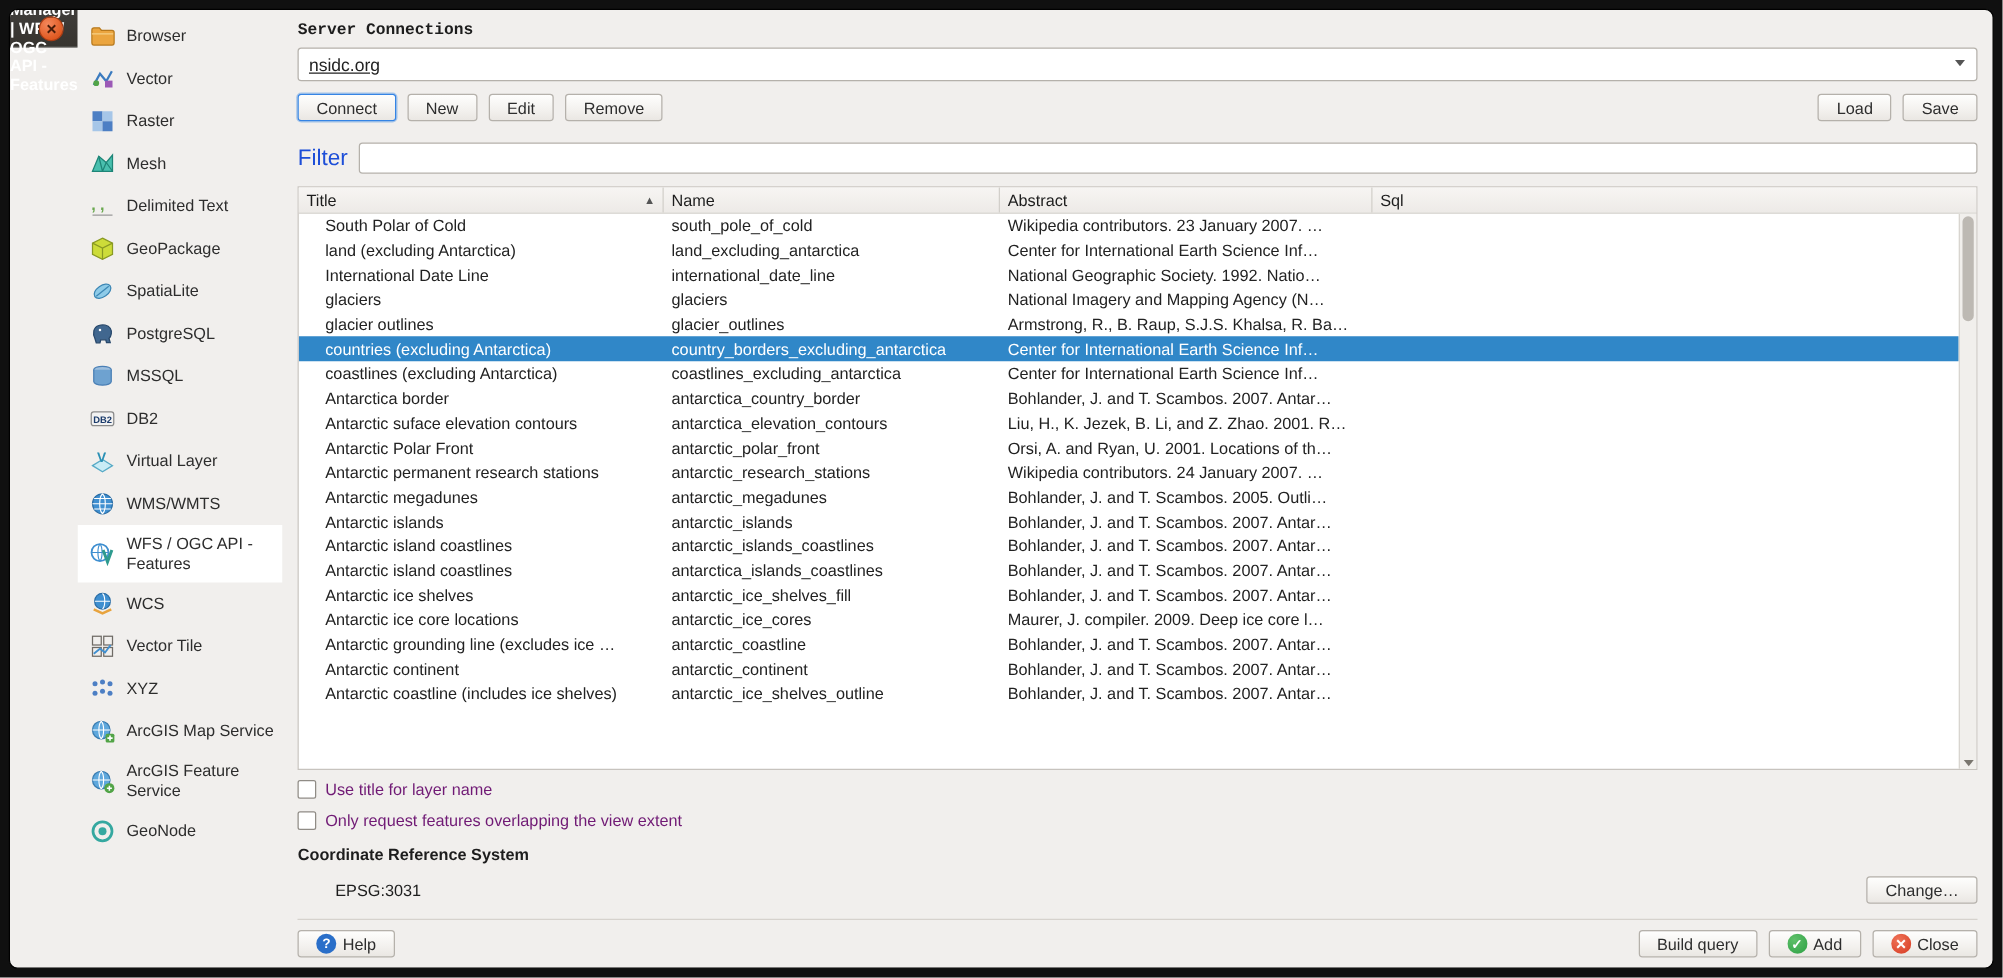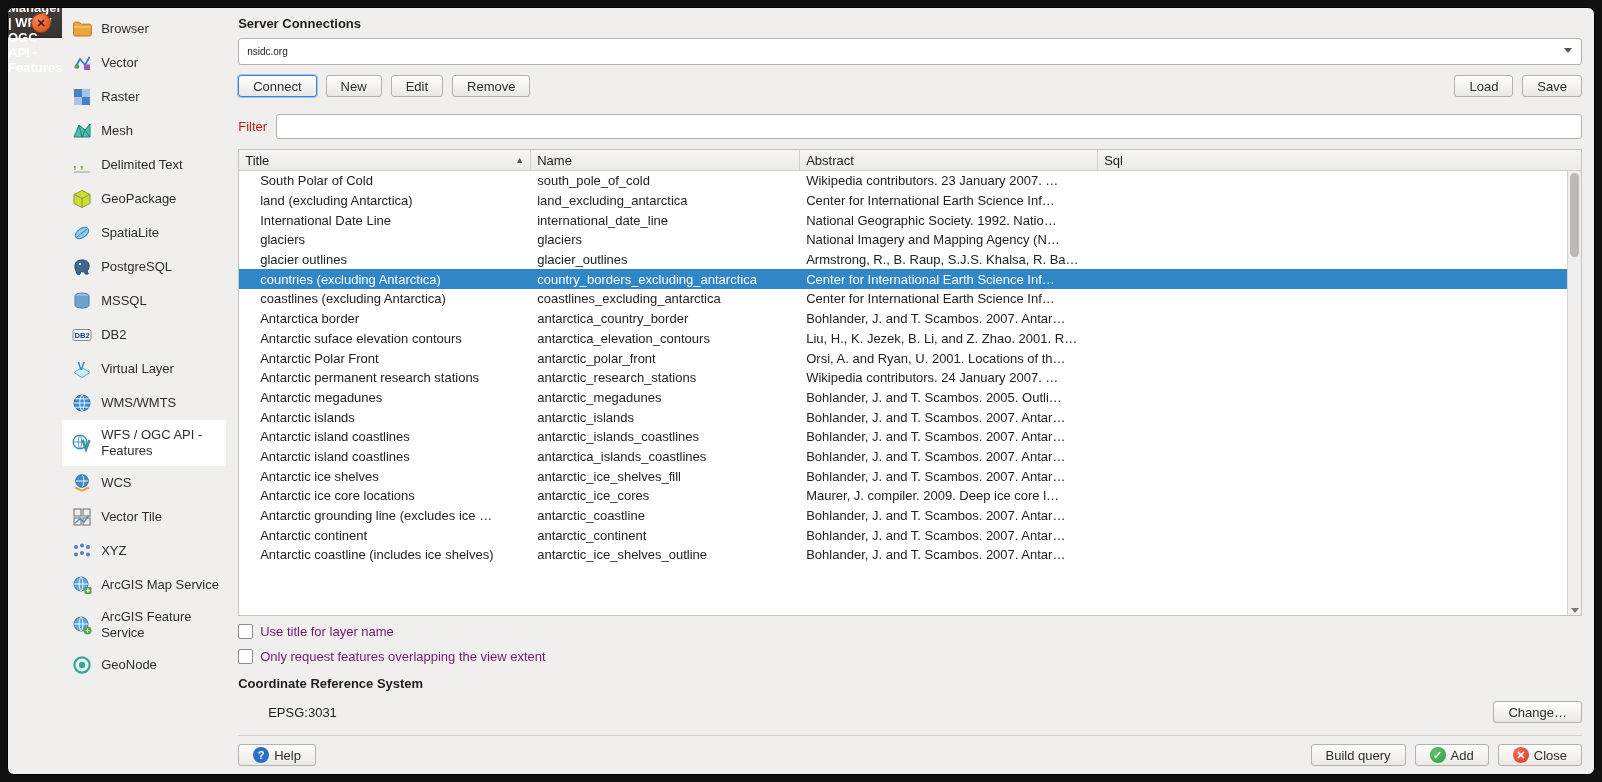--- a/index.html
+++ b/index.html
@@ -26,40 +26,40 @@
   .side-item { display:flex; align-items:center; gap:9px; padding:7px 4px 7px 10px;
                font-size:13px; color:#2d2d2d; cursor:pointer; line-height:16px; }
   .side-item.selected { background:#ffffff; }
   .side-icon { width:20px; height:20px; flex:0 0 20px; display:inline-flex; }
   .side-icon svg { width:20px; height:20px; }
   .side-label { white-space:normal; }
 
   
   .main { flex:1; min-width:0; padding:8px 12px 8px 12px; display:flex; flex-direction:column; }
 
-  .section-label { font-size:13px; font-weight:bold; color:#1d1d1d; margin-bottom:7px; }
+  .section-label { font-size:13px; font-weight:bold; color:#1d1d1d; margin-bottom:7px;font-family:Liberation Mono, monospace; }
 
   .combo { height:27px; background:#fff; border:1px solid #b5b1ab; border-radius:3px;
-           display:flex; align-items:center; padding:0 26px 0 8px; font-size:10px; color:#222;
-           position:relative; margin-bottom:10px; cursor:pointer; }
+           display:flex; align-items:center; padding:0 26px 0 8px; font-size:14px; color:#222;
+           position:relative; margin-bottom:10px; cursor:pointer;text-decoration:underline; }
   .combo .arrow { position:absolute; right:9px; top:9px; width:0; height:0;
                   border-left:4px solid transparent; border-right:4px solid transparent;
                   border-top:5px solid #555; }
 
   .btn { display:inline-flex; align-items:center; justify-content:center; gap:5px;
          padding:3px 14px; font-size:13px; color:#2d2d2d;
          background:linear-gradient(#fefefd,#f3f1ee 60%,#eae7e3);
          border:1px solid #b5b1ab; border-radius:3px; height:22px; cursor:pointer; white-space:nowrap; }
   .btn.focused { border-color:#3584e4; box-shadow:0 0 0 1px rgba(53,132,228,.4); }
 
   .btn-row { display:flex; gap:9px; margin-bottom:17px; }
   .btn-row .spacer { flex:1; }
 
   .filter-row { display:flex; align-items:center; gap:9px; margin-bottom:10px; }
-  .filter-row label { font-size:13px; color:#b91c1c; }
+  .filter-row label { font-size:18px; color:#1d4ed8; }
   .filter-input { flex:1; height:25px; background:#fff; border:1px solid #b5b1ab; border-radius:3px;
                   font-size:13px; padding:0 6px; font-family:"Liberation Sans", sans-serif; }
 
   
   .table { flex:1; min-height:0; border:1px solid #c7c3be; background:#fff; display:flex;
            flex-direction:column; position:relative; }
   .thead { display:flex; height:21px; flex:0 0 21px; background:linear-gradient(#f7f5f3,#edeae7);
            border-bottom:1px solid #d2cfca; font-size:13px; color:#1d1d1d; padding-right:14px; }
   .th { display:flex; align-items:center; padding:0 6px; border-right:1px solid #d2cfca; overflow:hidden; white-space:nowrap; }
   .th .sort { margin-left:auto; font-size:9px; color:#555; padding-left:6px; }

